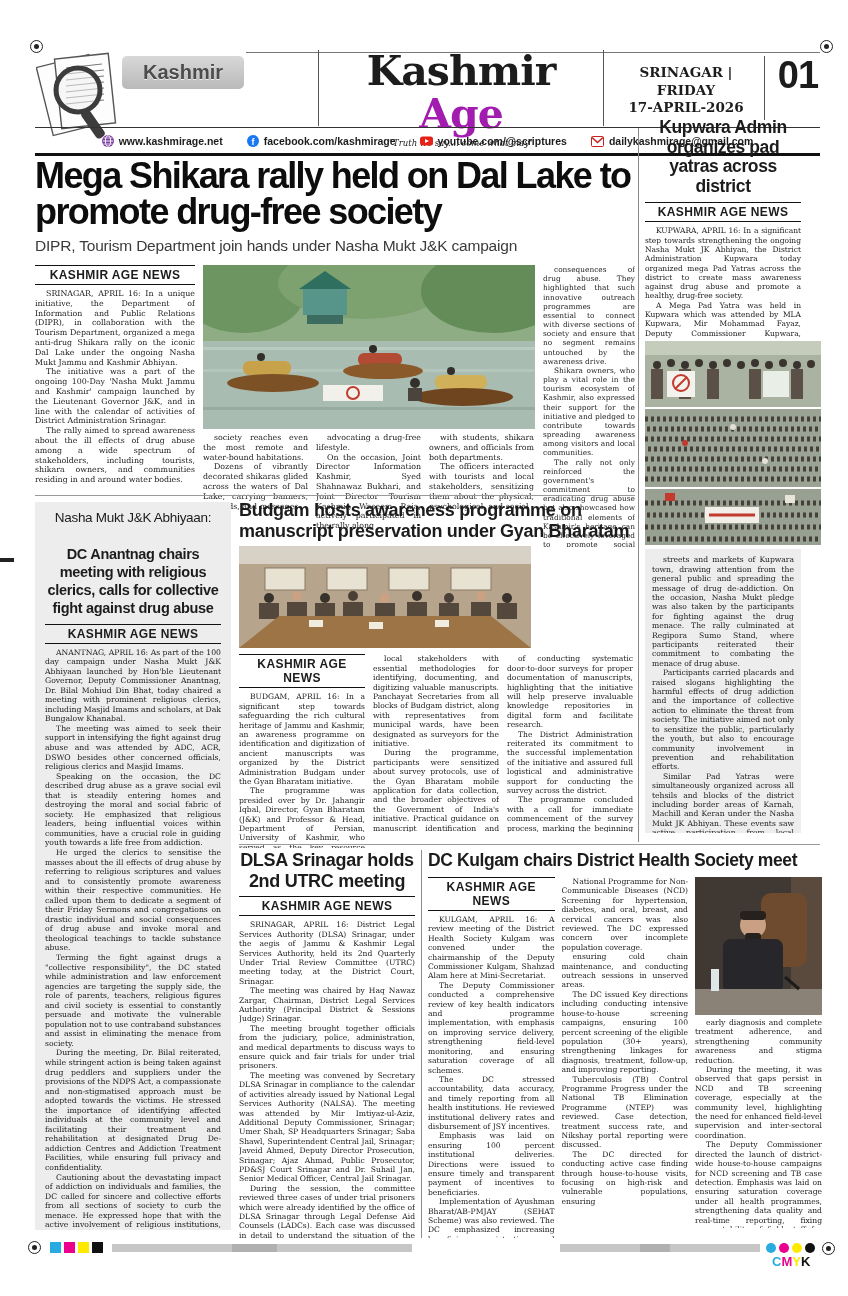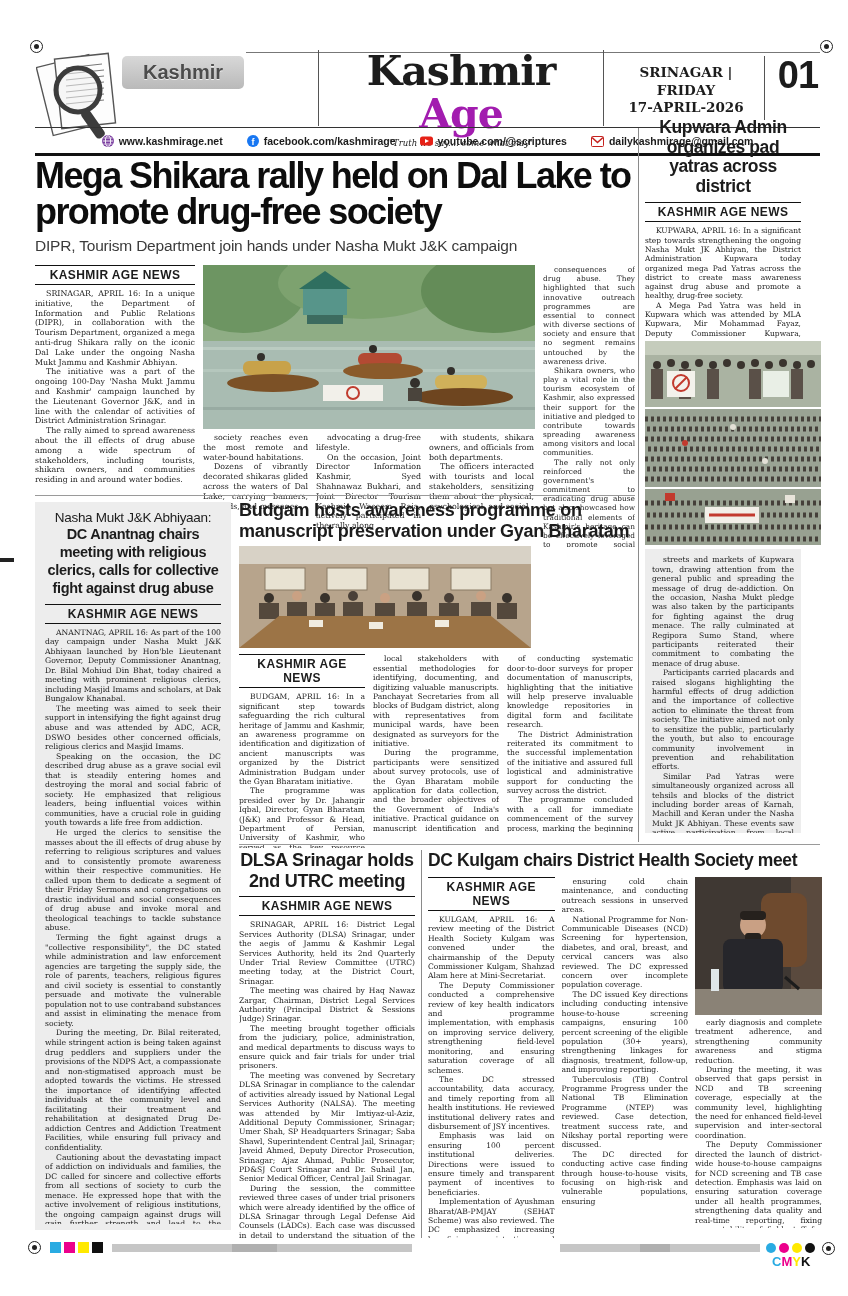--- a/index.html
+++ b/index.html
@@ -51,21 +51,21 @@
   .msub .c{width:105px;height:98px;}
   .mcol5{width:92px;height:282px;font-size:7.4px;}
   
   .kup{position:absolute;left:645px;top:118px;width:156px;}
   .kup-h{font-family:"Liberation Sans",sans-serif;font-weight:bold;font-size:17.5px;line-height:1.12;text-align:center;letter-spacing:-0.4px;margin-bottom:6px;}
   .kup-body{font-size:7.5px;height:112px;}
   .kup-photos{margin-top:3px;display:flex;flex-direction:column;gap:2px;}
   .kup-gray{margin-top:4px;background:#ededed;padding:6px 7px;height:272px;overflow:hidden;font-size:7.6px;}
   
   .anant{position:absolute;left:35px;top:502px;width:196px;height:728px;background:#ededed;padding:8px 10px;box-sizing:border-box;overflow:hidden;}
-  .anant-kicker{font-family:"Liberation Sans",sans-serif;font-size:13.5px;text-align:center;letter-spacing:-0.3px;margin-bottom:0;}
+  .anant-kicker{font-family:"Liberation Sans",sans-serif;font-size:13.5px;text-align:center;letter-spacing:-0.3px;margin-bottom:20px;}
   .anant-h{font-family:"Liberation Sans",sans-serif;font-weight:bold;font-size:14.5px;line-height:1.25;text-align:center;letter-spacing:-0.3px;margin-bottom:6px;}
   .anant .body{font-size:7.7px;}
   
   .budgam{position:absolute;left:239px;top:500px;width:394px;}
   .budgam-h{font-family:"Liberation Sans",sans-serif;font-weight:bold;font-size:18px;line-height:1.15;letter-spacing:-0.3px;}
   .budgam-cols{display:flex;gap:8px;margin-top:6px;}
   .budgam-cols .c{width:126px;height:178px;font-size:7.6px;}
   
   .dlsa{position:absolute;left:239px;top:850px;width:176px;height:388px;overflow:hidden;}
   .dlsa-h{font-family:"Liberation Sans",sans-serif;font-weight:bold;font-size:18px;line-height:1.15;text-align:center;letter-spacing:-0.3px;margin-bottom:5px;}
@@ -393,22 +393,22 @@
         <div class="tagbar">KASHMIR AGE NEWS</div>
         <div class="body" style="height:332px;font-size:7.6px;">
             <p>KULGAM, APRIL 16: A review meeting of the District Health Society Kulgam was convened under the chairmanship of the Deputy Commissioner Kulgam, Shahzad Alam here at Mini-Secretariat.</p>
             <p>The Deputy Commissioner conducted a comprehensive review of key health indicators and programme implementation, with emphasis on improving service delivery, strengthening field-level monitoring, and ensuring saturation coverage of all schemes.</p>
             <p>The DC stressed accountability, data accuracy, and timely reporting from all health institutions. He reviewed institutional delivery rates and disbursement of JSY incentives.</p>
             <p>Emphasis was laid on ensuring 100 percent institutional deliveries. Directions were issued to ensure timely and transparent payment of incentives to beneficiaries.</p>
             <p>Implementation of Ayushman Bharat/AB-PMJAY (SEHAT Scheme) was also reviewed. The DC emphasized increasing beneficiary registration and awareness, ensuring empanelment and proper functioning of hospitals, and monitoring claim processing and grievance redressal.</p>
           </div>
       </div>
       <div class="c body">
+          <p>National Programme for Non-Communicable Diseases (NCD) Screening for hypertension, diabetes, and oral, breast, and cervical cancers was also reviewed. The DC expressed concern over incomplete population coverage.</p>
           <p>ensuring cold chain maintenance, and conducting outreach sessions in unserved areas.</p>
-          <p>National Programme for Non-Communicable Diseases (NCD) Screening for hypertension, diabetes, and oral, breast, and cervical cancers was also reviewed. The DC expressed concern over incomplete population coverage.</p>
           <p>The DC issued Key directions including conducting intensive house-to-house screening campaigns, ensuring 100 percent screening of the eligible population (30+ years), strengthening linkages for diagnosis, treatment, follow-up, and improving reporting.</p>
           <p>Tuberculosis (TB) Control Programme Progress under the National TB Elimination Programme (NTEP) was reviewed. Case detection, treatment success rate, and Nikshay portal reporting were discussed.</p>
           <p>The DC directed for conducting active case finding through house-to-house visits, focusing on high-risk and vulnerable populations, ensuring</p>
         </div>
       <div class="c">
         <svg class="photo" width="127" height="138" viewBox="0 0 127 138">
           <rect width="127" height="138" fill="#3f3833"></rect>
           <rect x="96" y="0" width="31" height="138" fill="#5a4a3e"></rect>
           <rect x="66" y="16" width="46" height="74" rx="10" fill="#6e4a2e"></rect>
           <circle cx="58" cy="48" r="13" fill="#c9a084"></circle>

